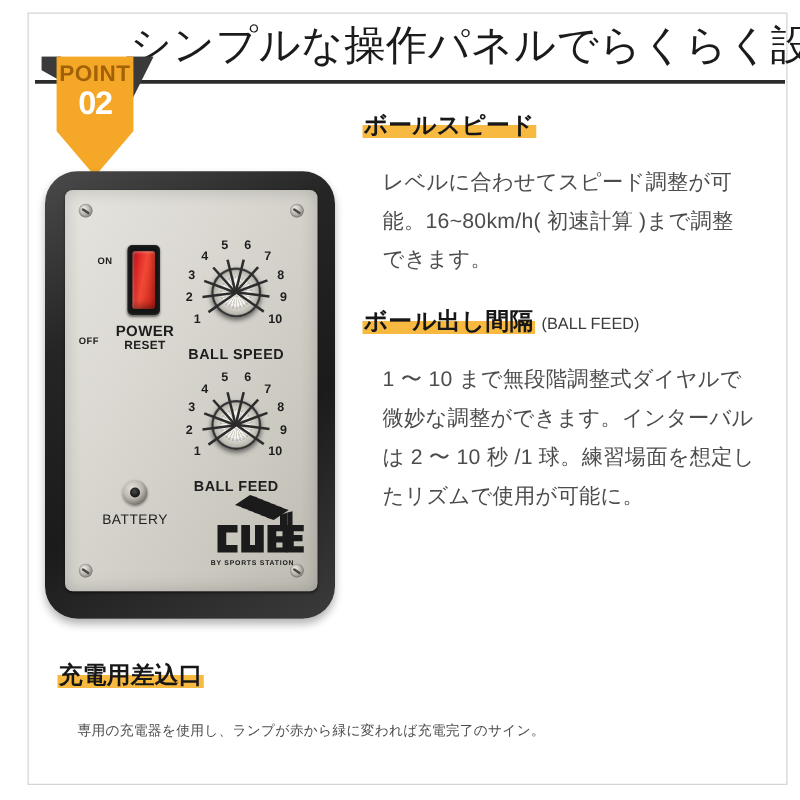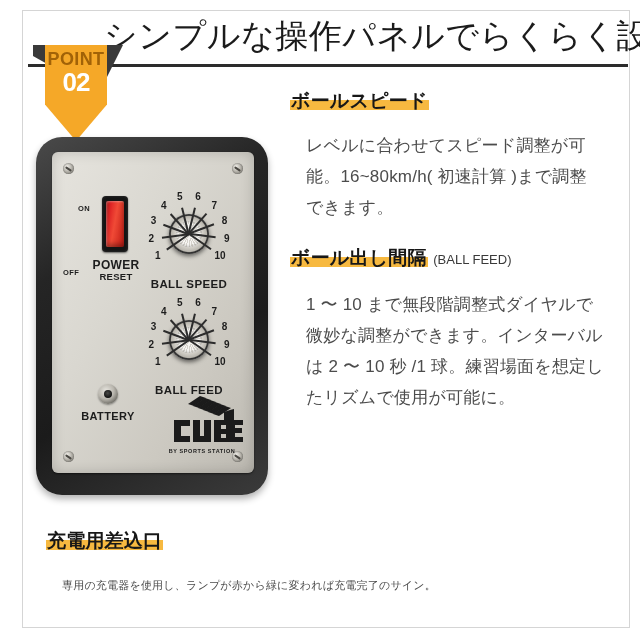--- a/index.html
+++ b/index.html
@@ -293,21 +293,21 @@
     border-radius: 50%;
     background: radial-gradient(circle at 45% 40%, #4a4a48 0%, #121212 70%);
   }
   .battery-label {
     position: absolute;
     left: 18px;
     top: 258px;
     width: 76px;
     text-align: center;
     font-size: 11px;
-    font-weight: 700;
+    font-weight: 400;
     color: #1d1d1d;
     letter-spacing: 0.4px;
   }
 
   
   .cube-logo { position: absolute; left: 108px; top: 240px; width: 84px; height: 72px; }
   .cube-logo svg { display: block; }
   .cube-sub {
     position: absolute;
     left: 0;

